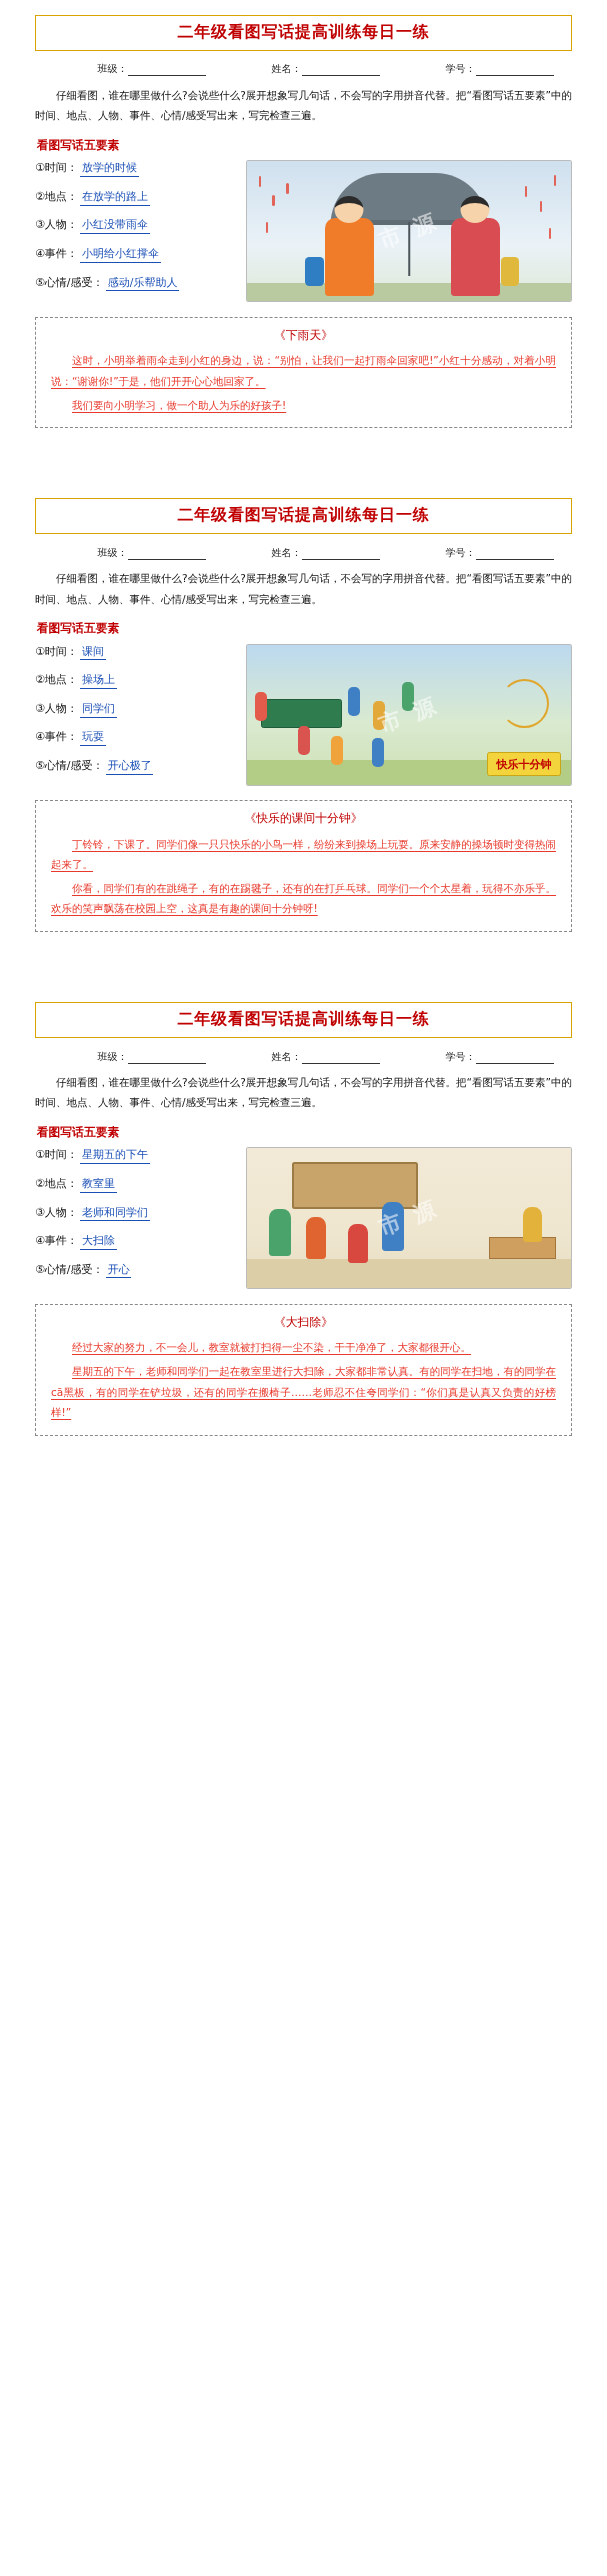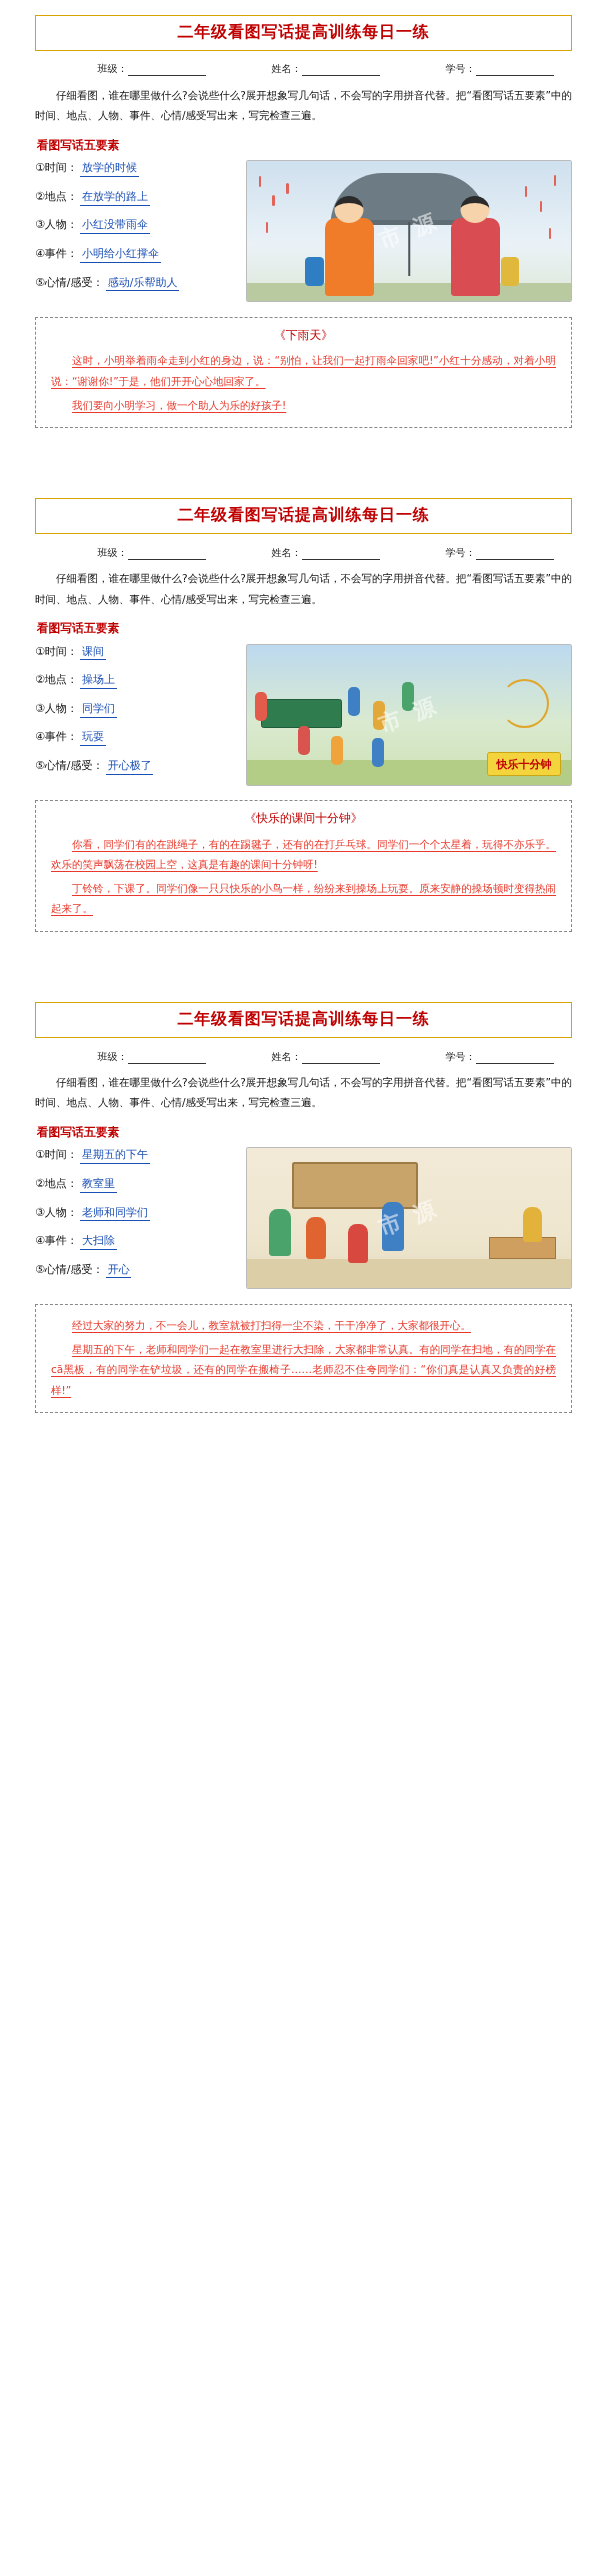--- a/index.html
+++ b/index.html
@@ -326,22 +326,22 @@
       <div class="person" style="left:51px;top:81px;background:#d9534f;"></div>
       <div class="person" style="left:84px;top:91px;background:#f0a33a;"></div>
       <div class="person" style="left:125px;top:93px;background:#3f7fc4;"></div>
       <div class="banner">快乐十分钟</div>
       <div class="wm">市 源</div>
     </div>
   </div>
 
   <div class="story-box">
     <div class="story-title">《快乐的课间十分钟》</div>
+    <p class="story-p">丁铃铃，下课了。同学们像一只只快乐的小鸟一样，纷纷来到操场上玩耍。原来安静的操场顿时变得热闹起来了。</p>
     <p class="story-p">你看，同学们有的在跳绳子，有的在踢毽子，还有的在打乒乓球。同学们一个个太星着，玩得不亦乐乎。欢乐的笑声飘荡在校园上空，这真是有趣的课间十分钟呀!</p>
-    <p class="story-p">丁铃铃，下课了。同学们像一只只快乐的小鸟一样，纷纷来到操场上玩耍。原来安静的操场顿时变得热闹起来了。</p>
   </div>
 </div>
 
 <div class="page-gap"></div>
 
 <div class="page">
 
   <div class="title-box">
     <div class="title-text">二年级看图写话提高训练每日一练</div>
   </div>
@@ -396,17 +396,18 @@
       <div class="ch" style="left:22px;bottom:32px;width:22px;height:47px;background:#4aa36a;"></div>
       <div class="ch" style="left:59px;bottom:29px;width:20px;height:42px;background:#e0642f;"></div>
       <div class="ch" style="left:101px;bottom:25px;width:20px;height:39px;background:#d8483f;"></div>
       <div class="ch" style="left:135px;bottom:37px;width:22px;height:49px;background:#3f7fc4;"></div>
       <div class="ch" style="right:29px;bottom:46px;width:18.6px;height:35px;background:#e3b23a;"></div>
       <div class="wm">市 源</div>
     </div>
   </div>
 
   <div class="story-box">
+    <div class="story-title">《大扫除》</div>
     <p class="story-p">经过大家的努力，不一会儿，教室就被打扫得一尘不染，干干净净了，大家都很开心。</p>
     <p class="story-p">星期五的下午，老师和同学们一起在教室里进行大扫除，大家都非常认真。有的同学在扫地，有的同学在cā黑板，有的同学在铲垃圾，还有的同学在搬椅子……老师忍不住夸同学们：“你们真是认真又负责的好榜样!”</p>
   </div>
 </div>
 
 
 </body></html>

